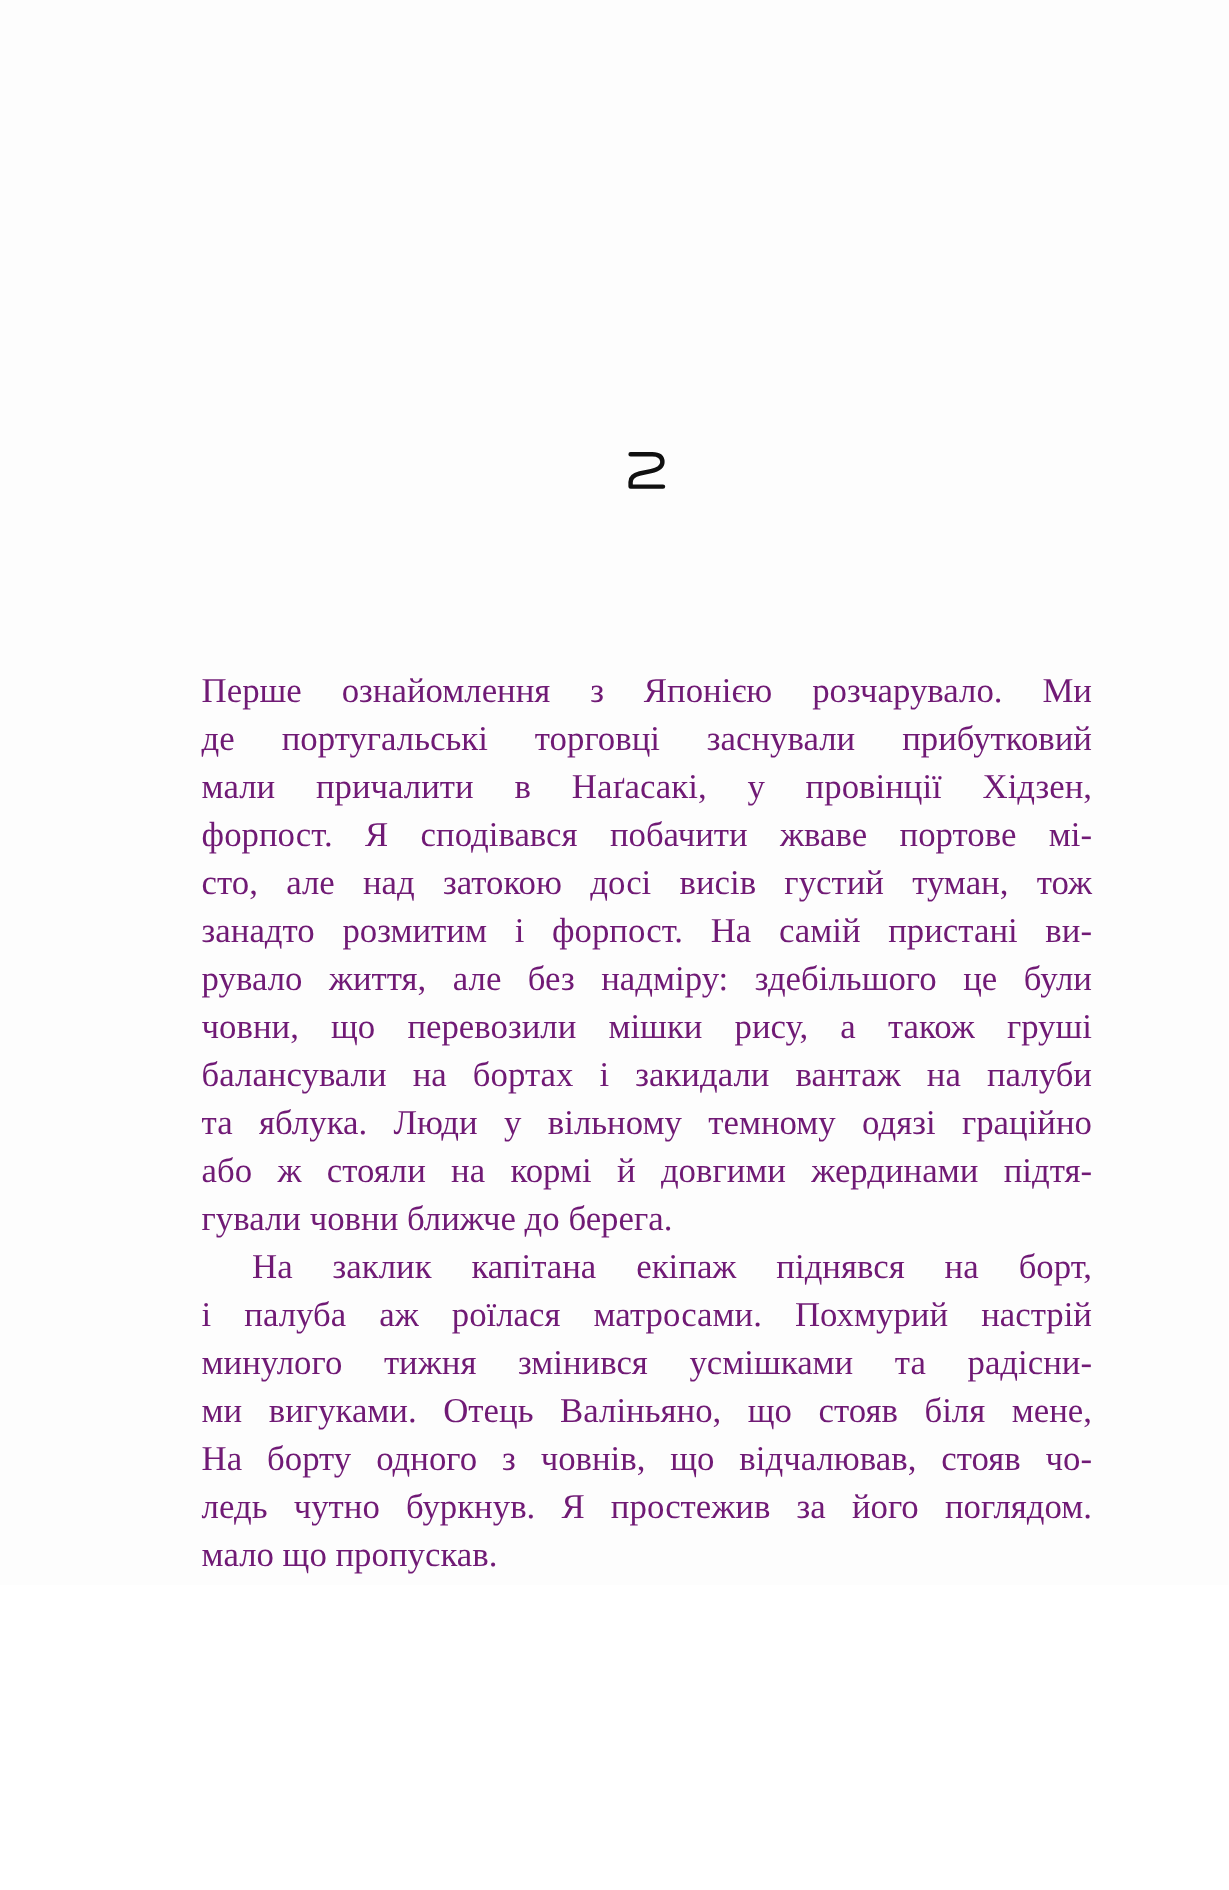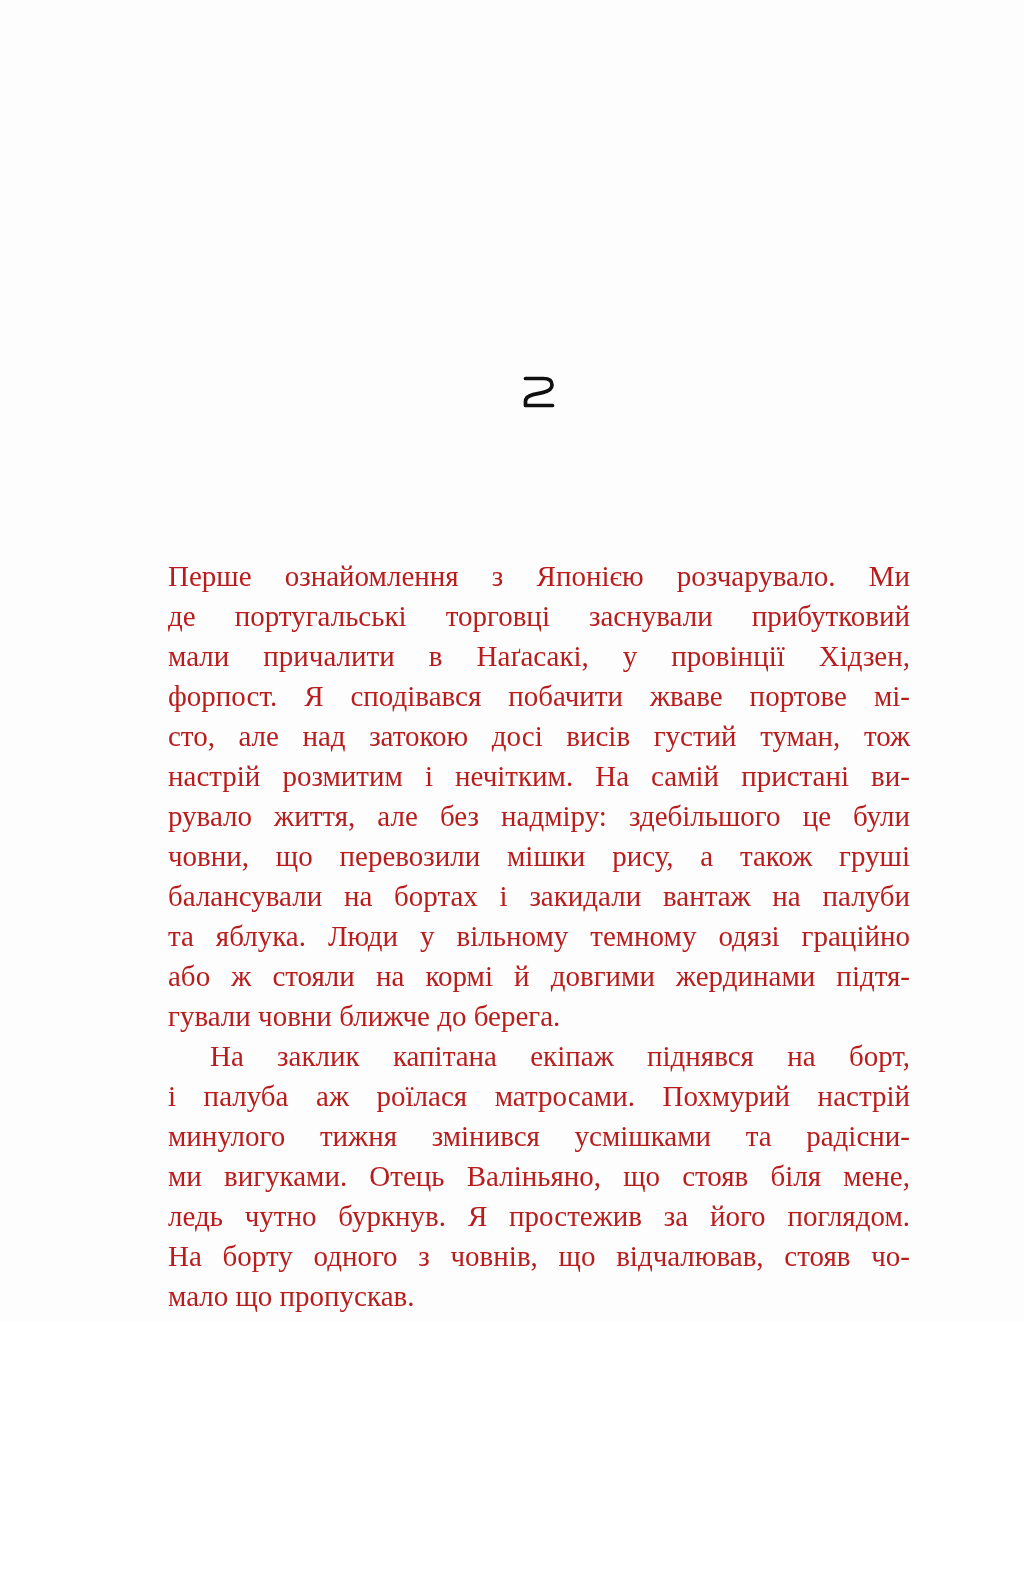--- a/index.html
+++ b/index.html
@@ -5,21 +5,21 @@
   html, body {
     margin: 0;
     padding: 0;
     background: #ffffff;
   }
   .page {
     position: relative;
     width: 1024px;
     height: 1321px;
     background: #fdfdfd;
-    color: #b91c1c;
+    color: #701a75;
     font-family: "Liberation Serif", serif;
     overflow: hidden;
   }
   .chapter {
     position: absolute;
     top: 374px;
     left: 168px;
     width: 742px;
     display: flex;
     justify-content: center;
@@ -82,36 +82,36 @@
   </div>
 
   <div class="body-text">
 
     <div class="para">
       <div class="line">Перше ознайомлення з Японією розчарувало. Ми</div>
       <div class="line">де португальські торговці заснували прибутковий</div>
       <div class="line">мали причалити в Наґасакі, у провінції Хідзен,</div>
       <div class="line">форпост. Я сподівався побачити жваве портове мі-</div>
       <div class="line">сто, але над затокою досі висів густий туман, тож</div>
-      <div class="line">настрій розмитим і нечітким. На самій пристані ви-</div>
+      <div class="line">занадто розмитим і форпост. На самій пристані ви-</div>
       <div class="line">рувало життя, але без надміру: здебільшого це були</div>
       <div class="line">човни, що перевозили мішки рису, а також груші</div>
       <div class="line">балансували на бортах і закидали вантаж на палуби</div>
       <div class="line">та яблука. Люди у вільному темному одязі граційно</div>
       <div class="line">або ж стояли на кормі й довгими жердинами підтя-</div>
       <div class="line last">гували човни ближче до берега.</div>
     </div>
 
     <div class="para">
       <div class="line indent">На заклик капітана екіпаж піднявся на борт,</div>
       <div class="line">і палуба аж роїлася матросами. Похмурий настрій</div>
       <div class="line">минулого тижня змінився усмішками та радісни-</div>
       <div class="line">ми вигуками. Отець Валіньяно, що стояв біля мене,</div>
+      <div class="line">На борту одного з човнів, що відчалював, стояв чо-</div>
       <div class="line">ледь чутно буркнув. Я простежив за його поглядом.</div>
-      <div class="line">На борту одного з човнів, що відчалював, стояв чо-</div>
       <div class="line last">мало що пропускав.</div>
     </div>
 
   </div>
 
   <div class="pagenum">22</div>
 
 </div>
 
 </body></html>

